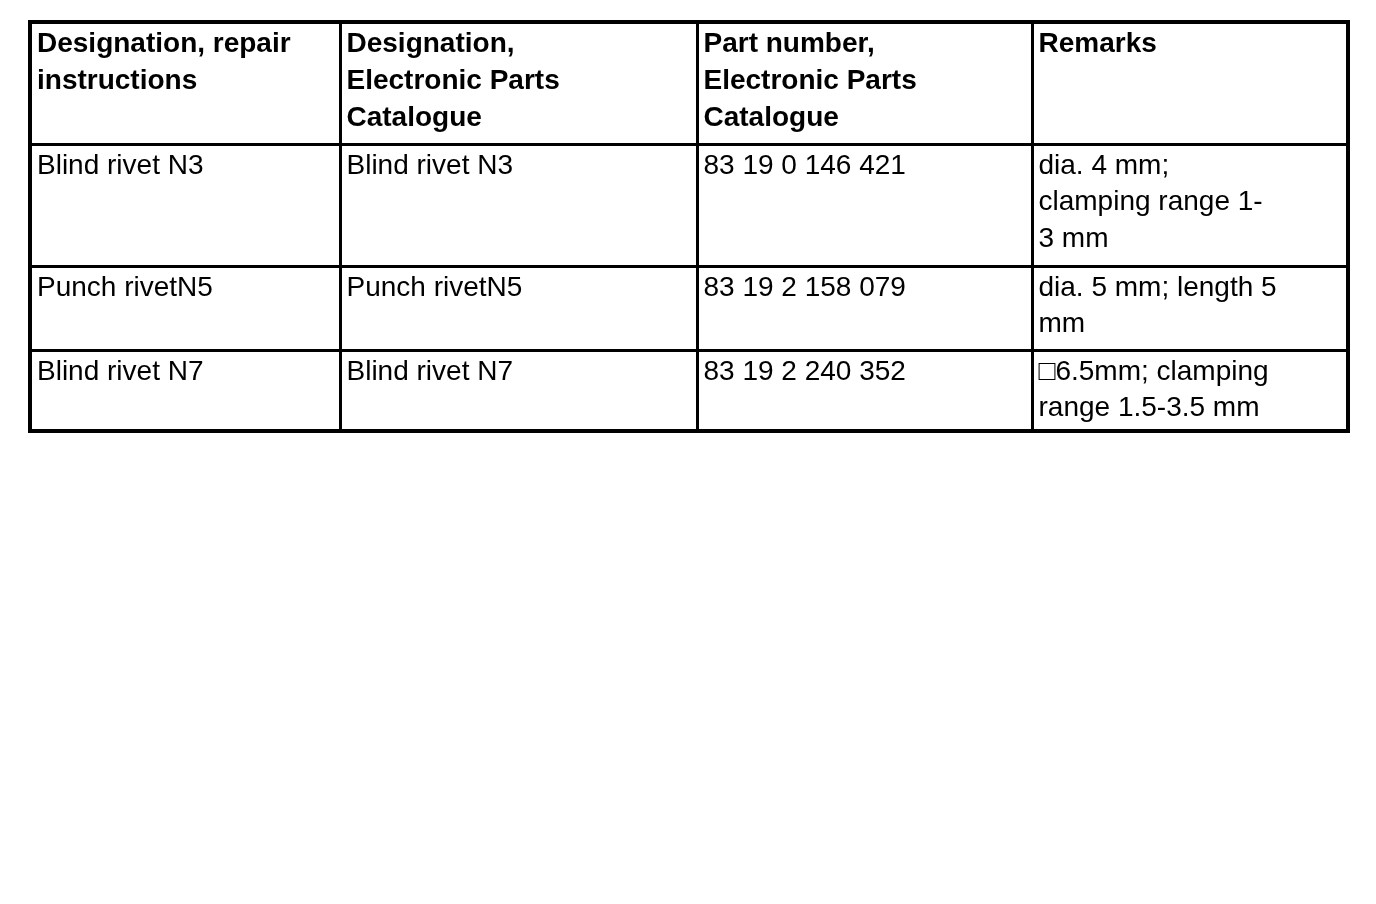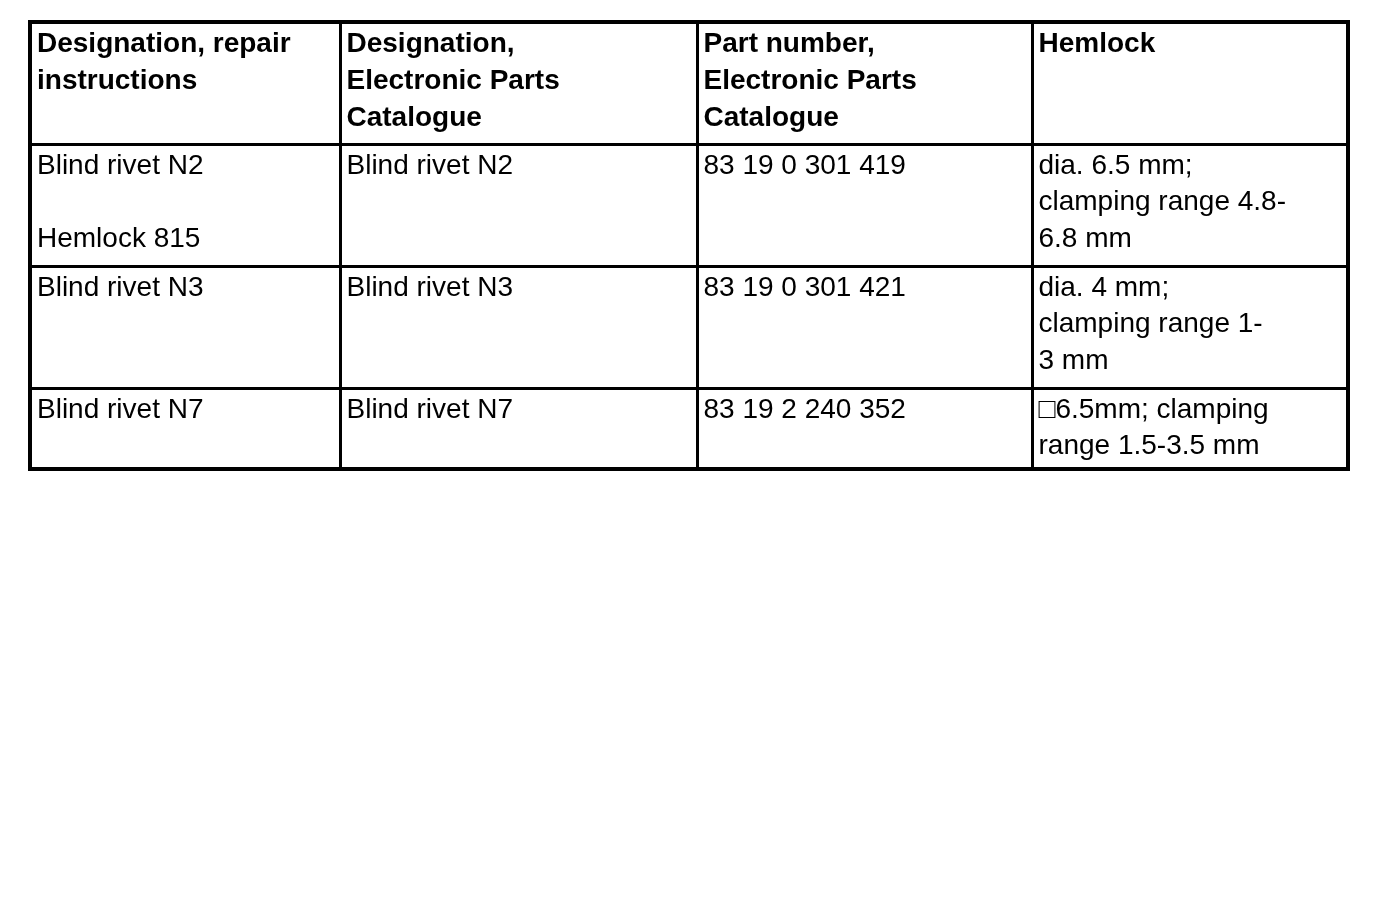--- a/index.html
+++ b/index.html
@@ -56,41 +56,38 @@
     <thead>
       <tr class="h-lg">
         <th>Designation, repair
 instructions</th>
         <th>Designation,
 Electronic Parts
 Catalogue</th>
         <th>Part number,
 Electronic Parts
 Catalogue</th>
-        <th>Hemlock</th>
+        <th>Remarks</th>
       </tr>
     </thead>
     <tbody>
       <tr class="h-lg">
-        <td>Blind rivet N2
-
-Hemlock 815</td>
-        <td>Blind rivet N2</td>
-        <td>83 19 0 301 419</td>
-        <td>dia. 6.5 mm;
-clamping range 4.8-
-6.8 mm</td>
-      </tr>
-      <tr class="h-lg">
         <td>Blind rivet N3</td>
         <td>Blind rivet N3</td>
-        <td>83 19 0 301 421</td>
+        <td>83 19 0 146 421</td>
         <td>dia. 4 mm;
 clamping range 1-
 3 mm</td>
+      </tr>
+      <tr class="h-sm">
+        <td>Punch rivetN5</td>
+        <td>Punch rivetN5</td>
+        <td>83 19 2 158 079</td>
+        <td>dia. 5 mm; length 5
+mm</td>
       </tr>
       <tr class="h-xs">
         <td>Blind rivet N7</td>
         <td>Blind rivet N7</td>
         <td>83 19 2 240 352</td>
         <td>□6.5mm; clamping
 range 1.5-3.5 mm</td>
       </tr>
     </tbody>
   </table>

